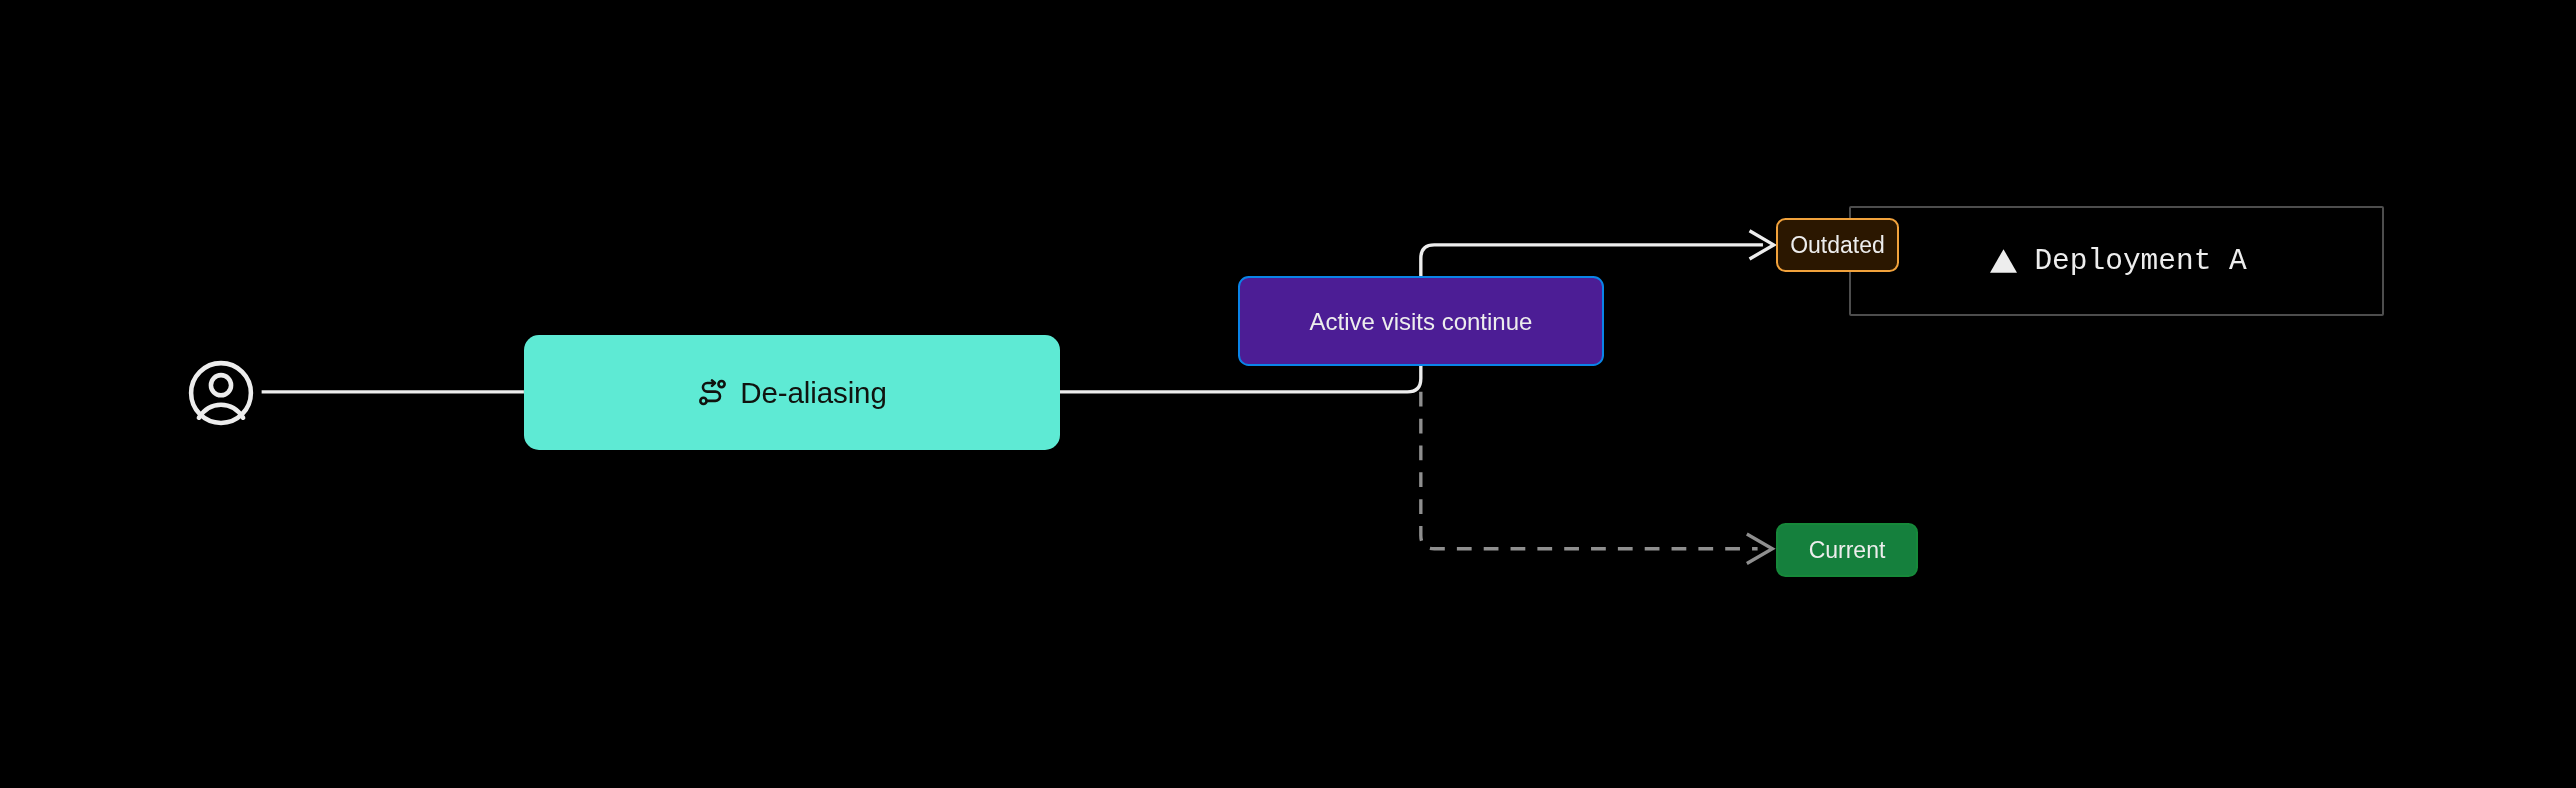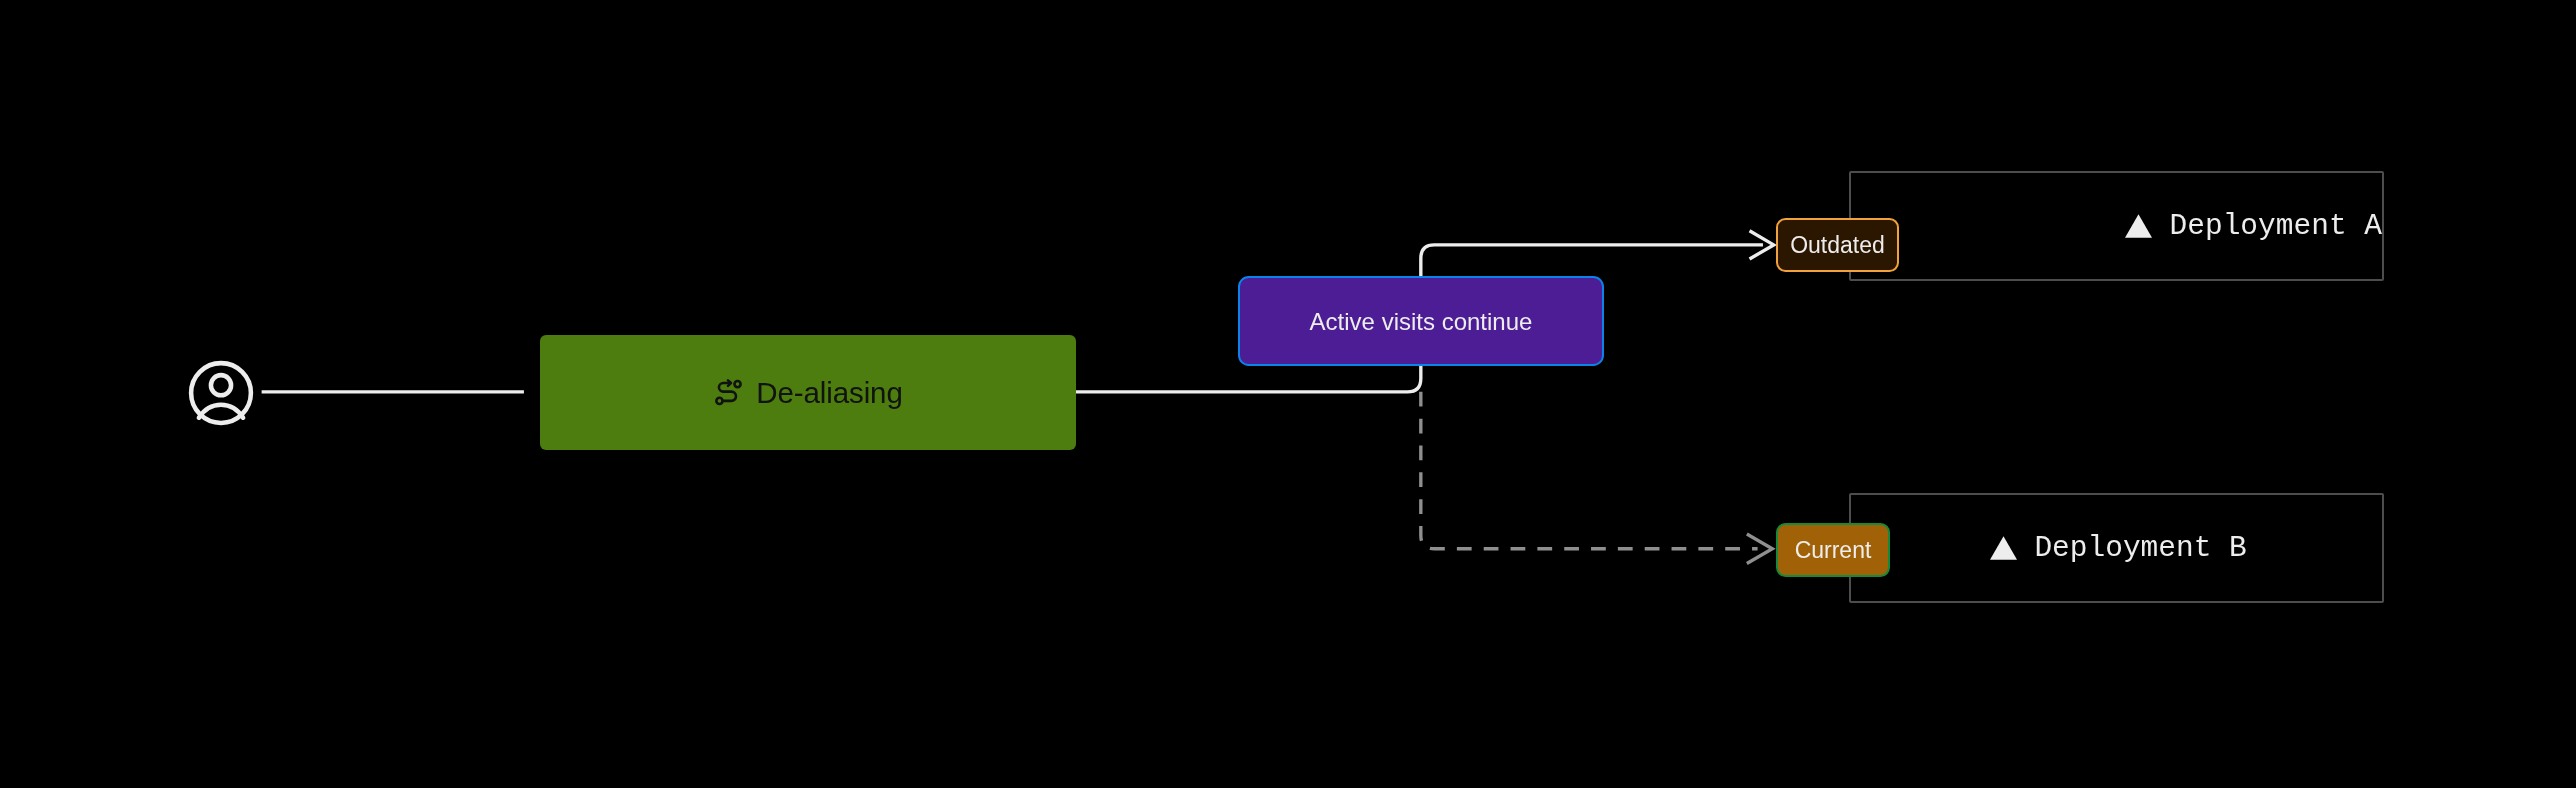--- a/index.html
+++ b/index.html
@@ -40,28 +40,27 @@
     z-index: 3;
   }
 
   
   .dealias-node {
     position: absolute;
     left: 524px;
     top: 335px;
     width: 536px;
     height: 115px;
-    background: #4d7c0f;
-    border-radius: 6px;
+    background: #5eead4;
+    border-radius: 15px;
     display: flex;
     align-items: center;
     justify-content: center;
     gap: 12px;
     z-index: 3;
-    margin-left: 16px;
   }
   .dealias-label {
     color: #10130f;
     font-size: 29.5px;
     font-weight: 400;
     letter-spacing: -0.1px;
     white-space: nowrap;
   }
   .dealias-icon {
     width: 31px;
@@ -101,21 +100,21 @@
     width: 535px;
     height: 110px;
     box-sizing: border-box;
     border: 2px solid #4d4d4d;
     border-radius: 2px;
     background: transparent;
     display: flex;
     align-items: center;
     z-index: 2;
   }
-  .deployment-card.card-a { left: 1849px; top: 171px; justify-content: flex-end; }
+  .deployment-card.card-a { left: 1849px; top: 206px; }
   .deployment-card.card-b { left: 1849px; top: 493px; }
   .deployment-inner {
     display: flex;
     align-items: center;
     gap: 17.4px;
     margin-left: 139px;
   }
   .vercel-triangle {
     width: 27px;
     height: 24px;
@@ -150,22 +149,22 @@
   .badge-outdated {
     left: 1776px;
     top: 218px;
     width: 123px;
     background: #2b1700;
     border-color: #f1a23c;
   }
   .badge-current {
     left: 1776px;
     top: 523px;
-    width: 114px;
-    background: #a16207;
+    width: 142px;
+    background: #15803d;
     border-color: #16893a;
   }
 </style>
 </head>
 <body>
 
 <div id="stage">
 
   <svg class="edges" viewBox="0 0 3840 1176" width="2576" height="789" xmlns="http://www.w3.org/2000/svg">
 
@@ -202,27 +201,19 @@
 
   <div class="deployment-card card-a">
     <div class="deployment-inner">
       <svg class="vercel-triangle" viewBox="0 0 24 21" xmlns="http://www.w3.org/2000/svg">
         <path d="M12 0 L24 21 L0 21 Z" fill="#ededed"></path>
       </svg>
       <span class="deployment-name">Deployment A</span>
     </div>
   </div>
 
-  <div class="deployment-card card-b">
-    <div class="deployment-inner">
-      <svg class="vercel-triangle" viewBox="0 0 24 21" xmlns="http://www.w3.org/2000/svg">
-        <path d="M12 0 L24 21 L0 21 Z" fill="#ededed"></path>
-      </svg>
-      <span class="deployment-name">Deployment B</span>
-    </div>
-  </div>
 
   <div class="status-badge badge-outdated">Outdated</div>
 
   <div class="status-badge badge-current">Current</div>
 
 </div>
 
 
 </body></html>

